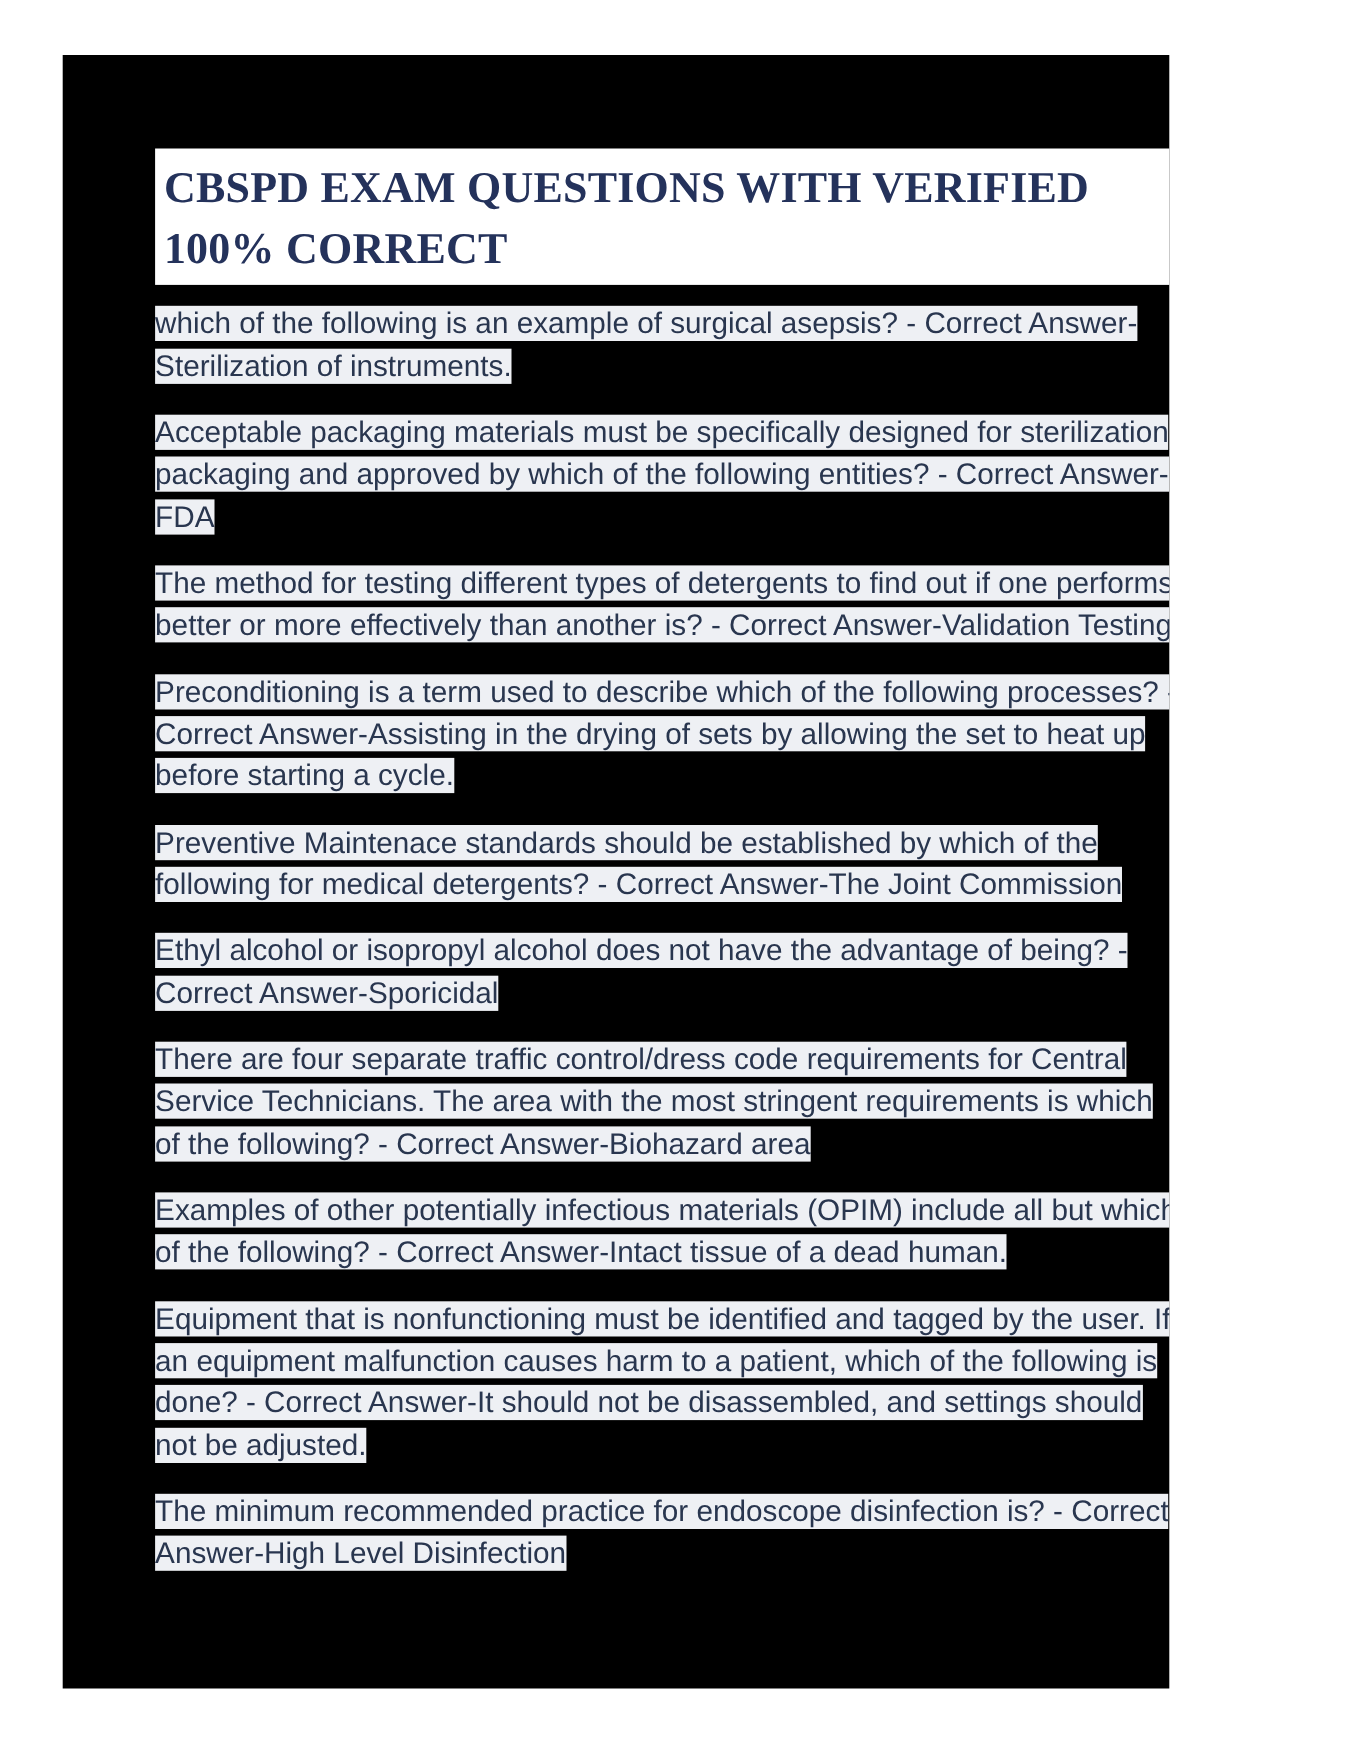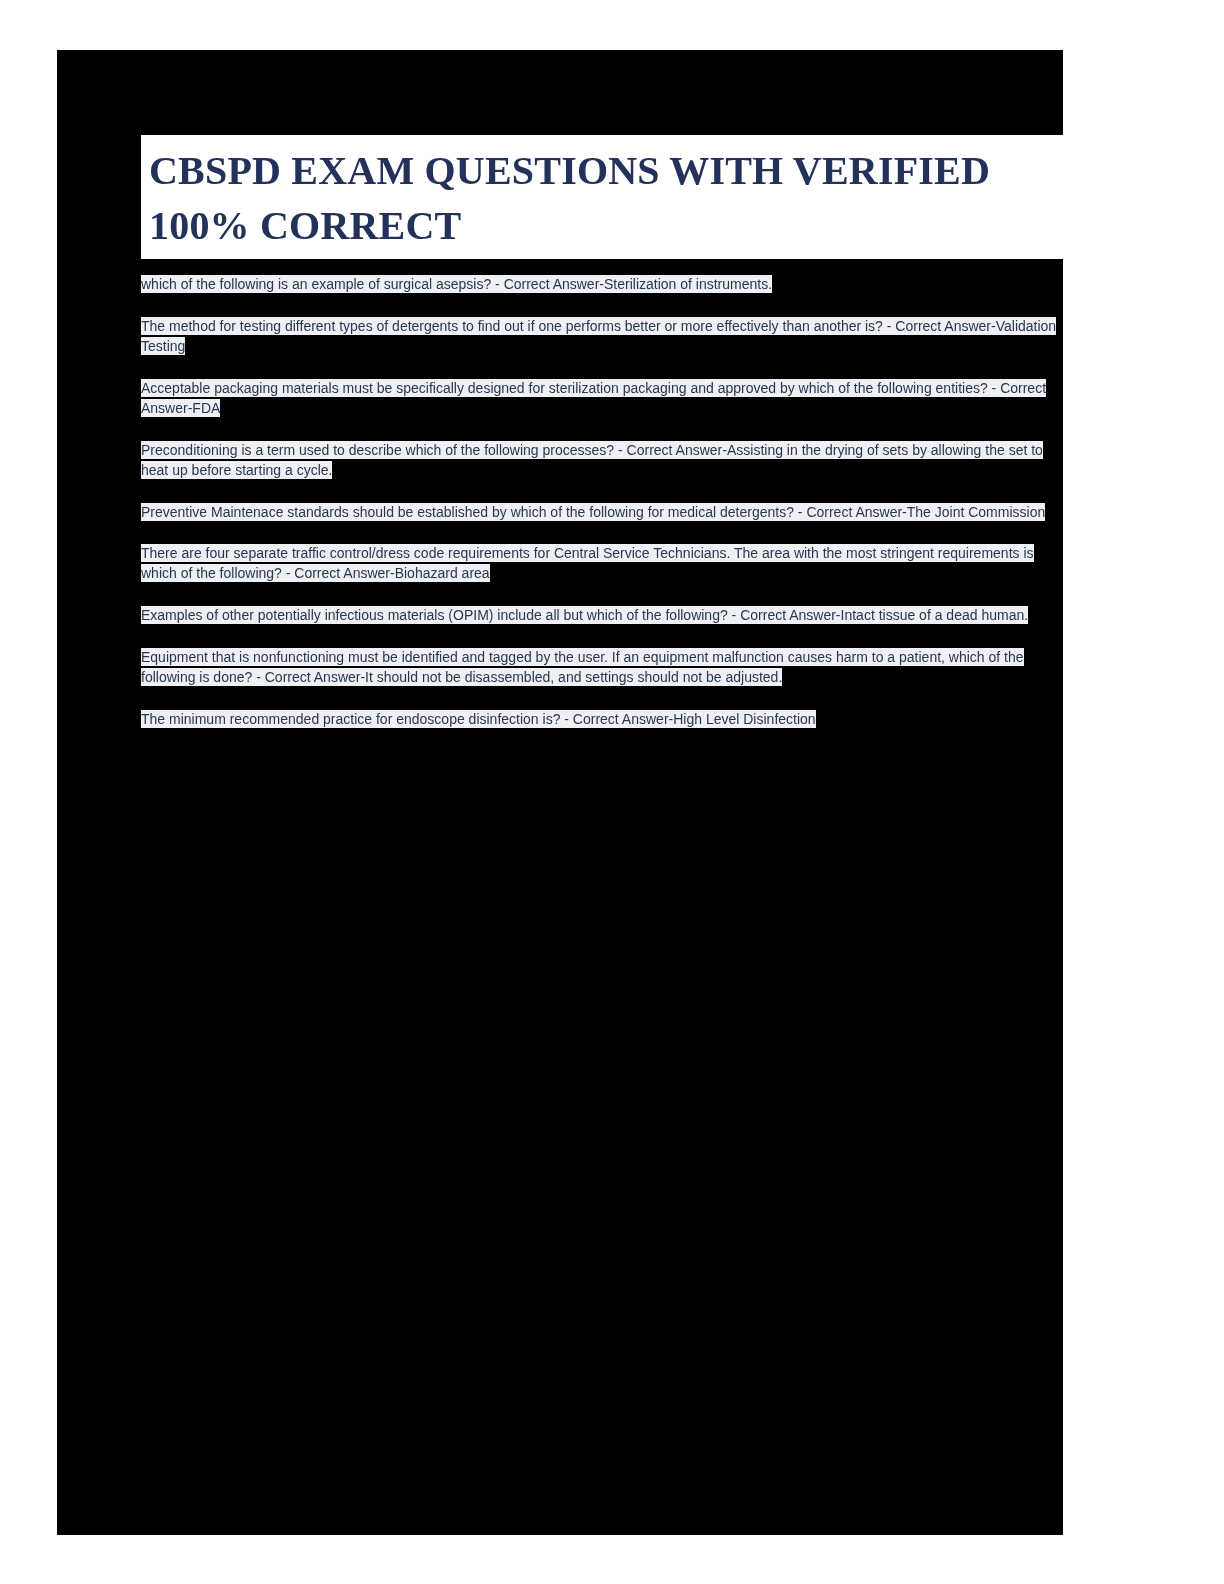--- a/index.html
+++ b/index.html
@@ -42,21 +42,21 @@
   }
   .qa-block {
     margin: 0 0 22px 0;
     font-size: 0;
   }
   .qa-text {
     display: inline;
     background: #eef0f4;
     color: #29364f;
     font-family: "Liberation Sans", sans-serif;
-    font-size: 14px;
+    font-size: 27px;
     line-height: 1.42;
     box-decoration-break: clone;
     -webkit-box-decoration-break: clone;
     padding: 1px 0;
   }
   .qa-wrap {
     line-height: 1.42;
   }
 </style>
 </head>
@@ -64,30 +64,33 @@
 
 <div class="page">
   <div class="content">
 
     <h1 class="doc-title">CBSPD EXAM QUESTIONS WITH VERIFIED 100% CORRECT</h1>
 
     <div class="qa-block qa-wrap">
       <span class="qa-text">which of the following is an example of surgical asepsis? - Correct Answer-Sterilization of instruments.</span>
     </div>
     <div class="qa-block qa-wrap">
-      <span class="qa-text">The method for testing different types of detergents to find out if one performs better or more effectively than another is? - Correct Answer-Validation Testing</span>
+      <span class="qa-text">Acceptable packaging materials must be specifically designed for sterilization packaging and approved by which of the following entities? - Correct Answer-FDA</span>
     </div>
     <div class="qa-block qa-wrap">
-      <span class="qa-text">Acceptable packaging materials must be specifically designed for sterilization packaging and approved by which of the following entities? - Correct Answer-FDA</span>
+      <span class="qa-text">The method for testing different types of detergents to find out if one performs better or more effectively than another is? - Correct Answer-Validation Testing</span>
     </div>
     <div class="qa-block qa-wrap">
       <span class="qa-text">Preconditioning is a term used to describe which of the following processes? - Correct Answer-Assisting in the drying of sets by allowing the set to heat up before starting a cycle.</span>
     </div>
     <div class="qa-block qa-wrap">
       <span class="qa-text">Preventive Maintenace standards should be established by which of the following for medical detergents? - Correct Answer-The Joint Commission</span>
+    </div>
+    <div class="qa-block qa-wrap">
+      <span class="qa-text">Ethyl alcohol or isopropyl alcohol does not have the advantage of being? - Correct Answer-Sporicidal</span>
     </div>
     <div class="qa-block qa-wrap">
       <span class="qa-text">There are four separate traffic control/dress code requirements for Central Service Technicians. The area with the most stringent requirements is which of the following? - Correct Answer-Biohazard area</span>
     </div>
     <div class="qa-block qa-wrap">
       <span class="qa-text">Examples of other potentially infectious materials (OPIM) include all but which of the following? - Correct Answer-Intact tissue of a dead human.</span>
     </div>
     <div class="qa-block qa-wrap">
       <span class="qa-text">Equipment that is nonfunctioning must be identified and tagged by the user. If an equipment malfunction causes harm to a patient, which of the following is done? - Correct Answer-It should not be disassembled, and settings should not be adjusted.</span>
     </div>

